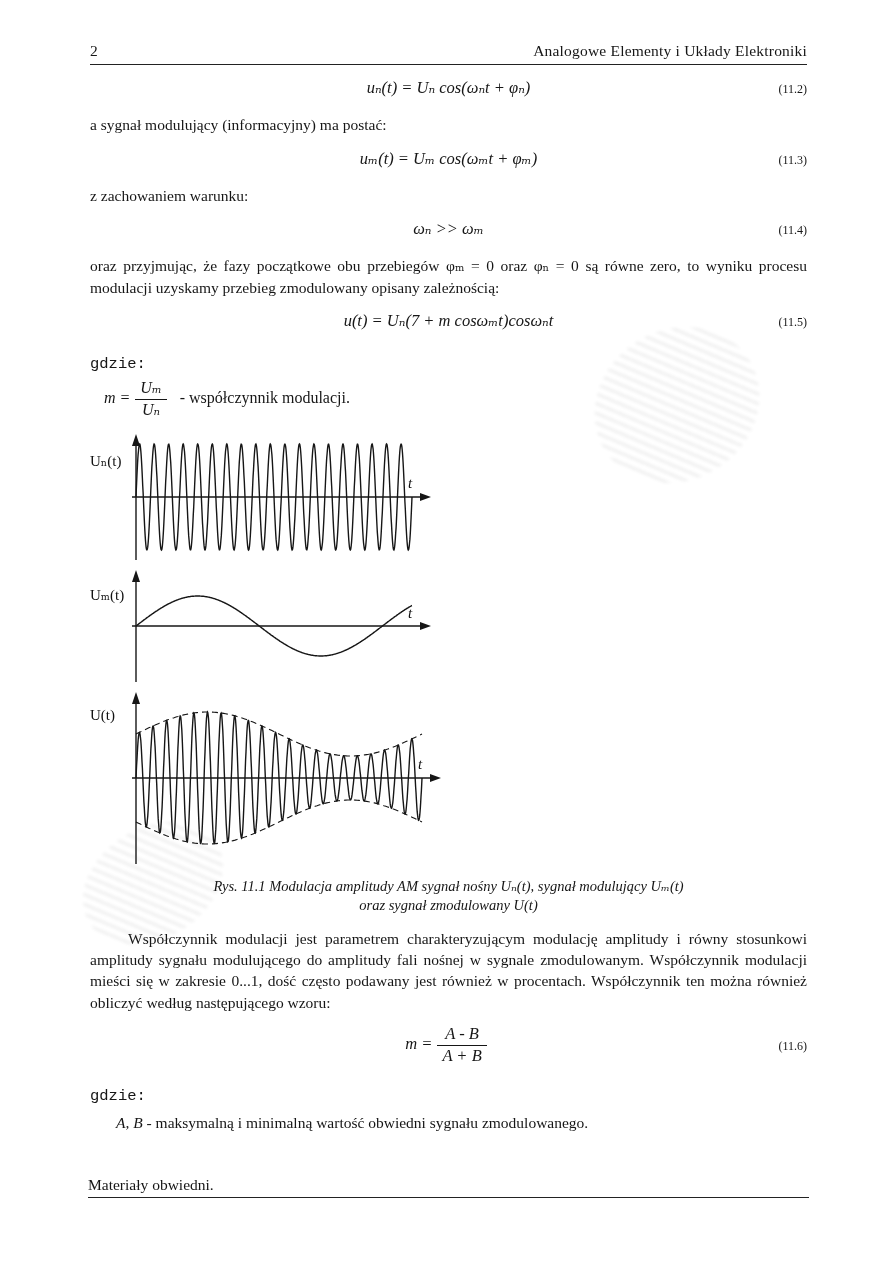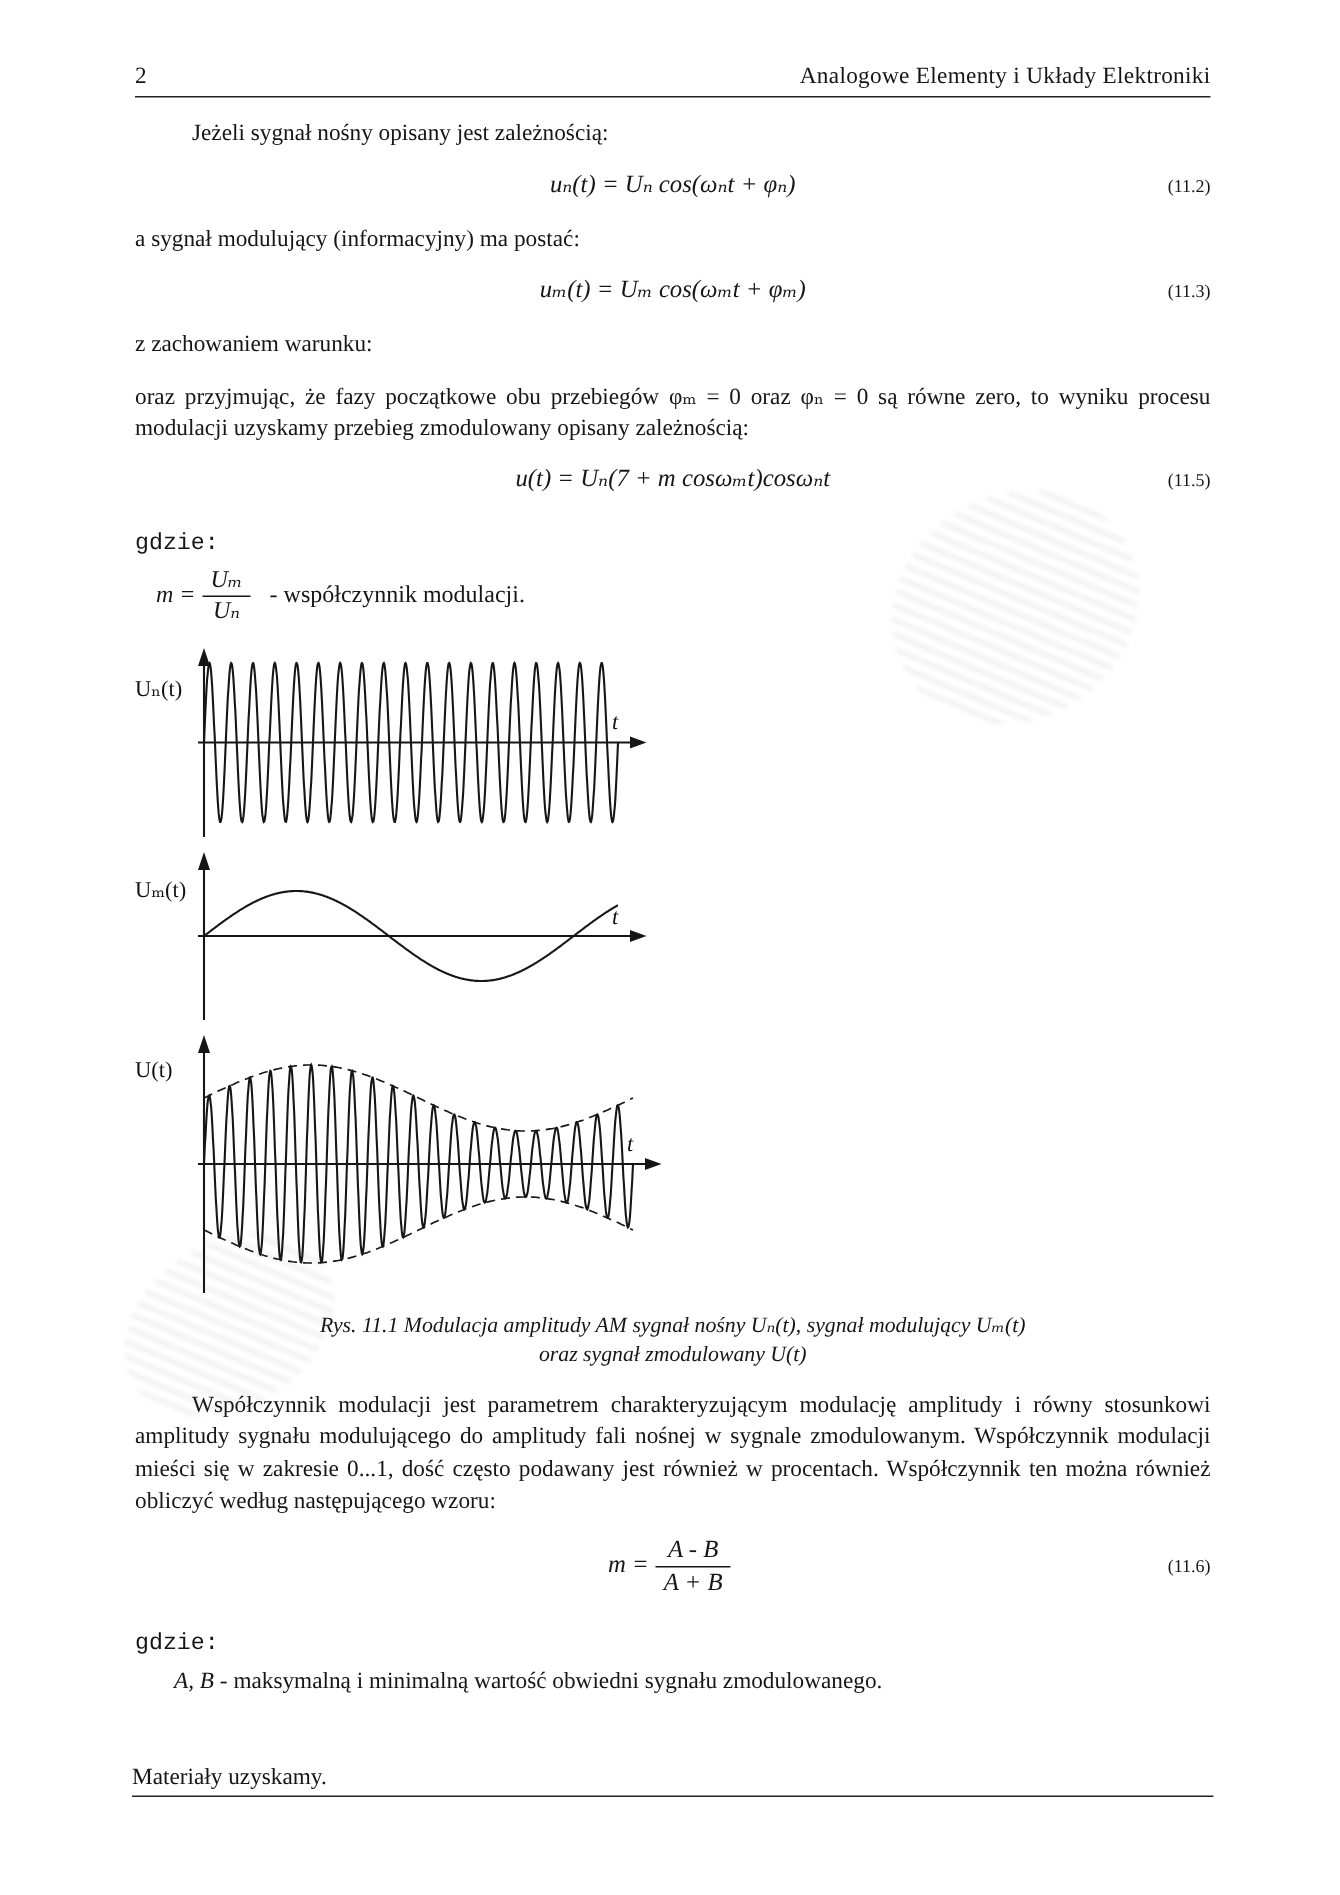--- a/index.html
+++ b/index.html
@@ -68,36 +68,39 @@
   <div class="smudge s1"></div>
   <div class="smudge s2"></div>
 
   <div class="content">
 
     <div class="pagehead">
       <span>2</span>
       <span class="head-title">Analogowe Elementy i Układy Elektroniki</span>
     </div>
 
-    <p class="indent">Jeżeli sygnał nośny opisany jest zależnością:</p>
 
     <div class="eq">
       <span class="eq-body">uₙ(t) = Uₙ cos(ωₙt + φₙ)</span>
       <span class="eq-num">(11.2)</span>
     </div>
 
     <p>a sygnał modulujący (informacyjny) ma postać:</p>
 
     <div class="eq">
       <span class="eq-body">uₘ(t) = Uₘ cos(ωₘt + φₘ)</span>
       <span class="eq-num">(11.3)</span>
     </div>
 
     <p>z zachowaniem warunku:</p>
 
+    <div class="eq">
+      <span class="eq-body">ωₙ &gt;&gt; ωₘ</span>
+      <span class="eq-num">(11.4)</span>
+    </div>
 
     <p class="just">oraz przyjmując, że fazy początkowe obu przebiegów φₘ = 0 oraz φₙ = 0 są równe zero, to wyniku procesu modulacji uzyskamy przebieg zmodulowany opisany zależnością:</p>
 
     <div class="eq">
       <span class="eq-body">u(t) = Uₙ(7 + m cosωₘt)cosωₙt</span>
       <span class="eq-num">(11.5)</span>
     </div>
 
     <p class="nogap">gdzie:</p>
 
@@ -155,16 +158,16 @@
     <p class="nogap">gdzie:</p>
 
     <p class="ab">
       <span class="it">A, B</span>
       <span>- maksymalną i minimalną wartość obwiedni sygnału zmodulowanego.</span>
     </p>
 
   </div>
 
   <div class="pagefoot">
-    <span>Materiały uzyskamy.</span>
+    <span>Materiały obwiedni.</span>
   </div>
 
 </div>
 
 </body></html>

